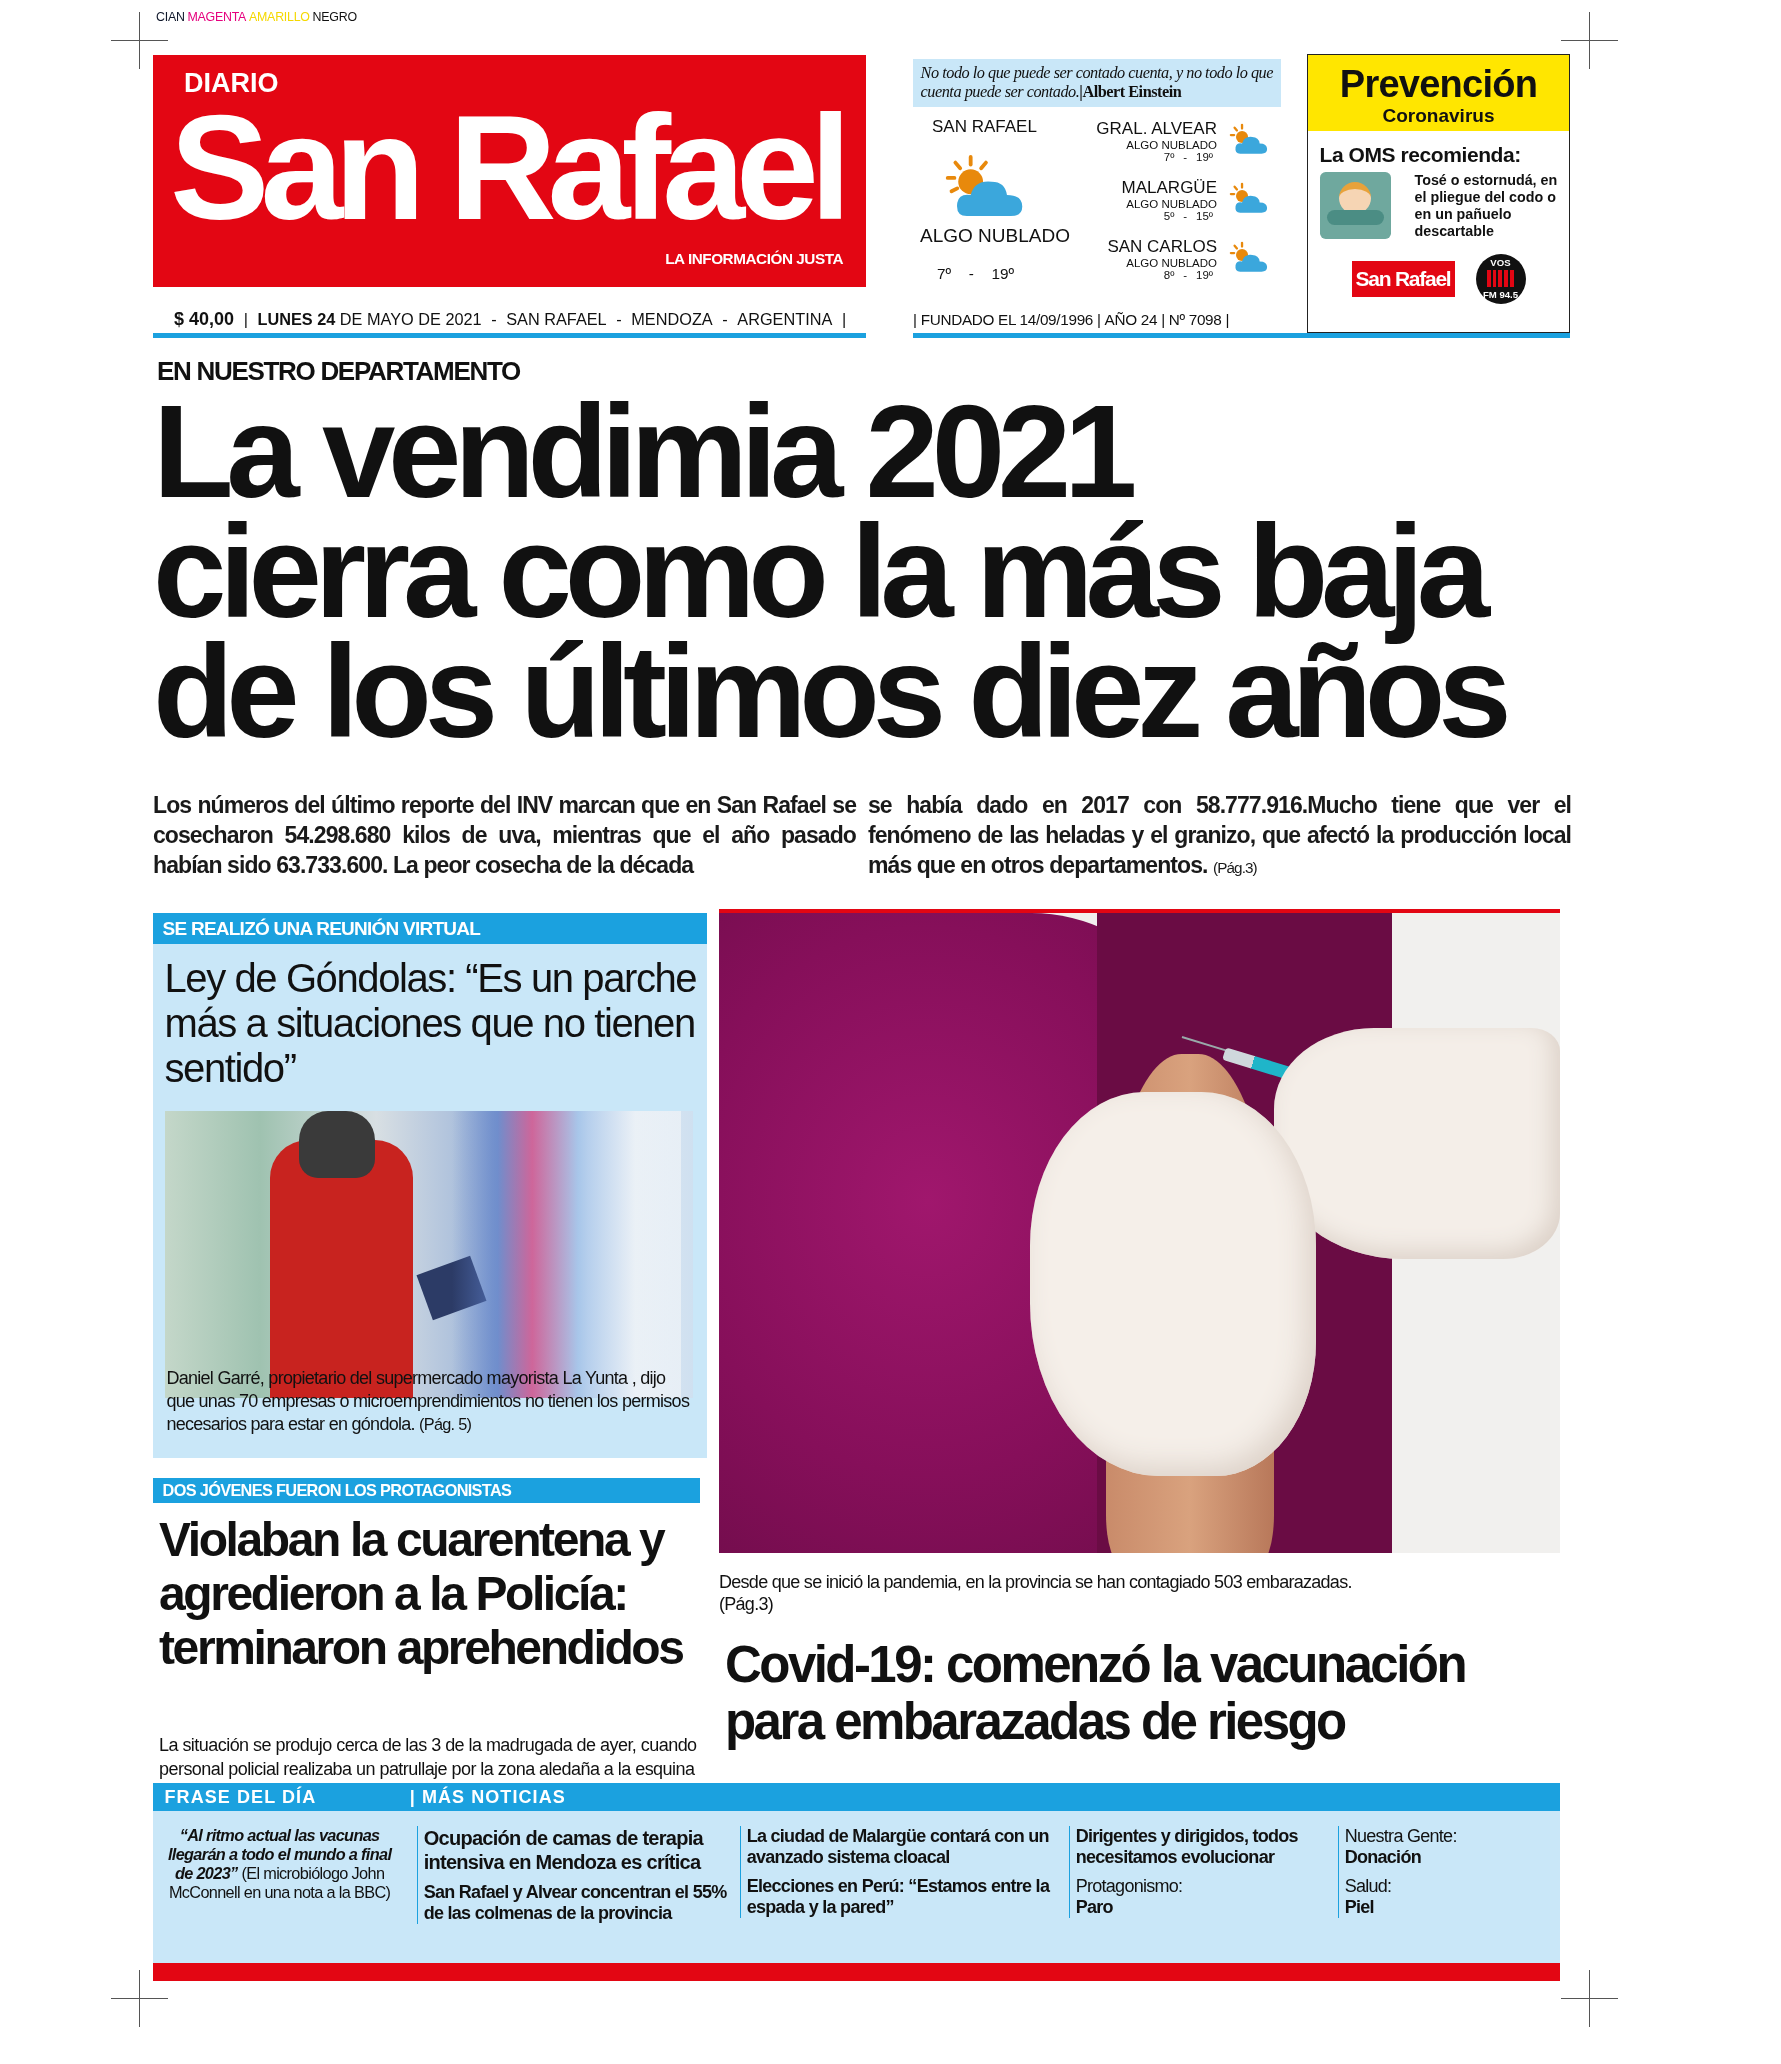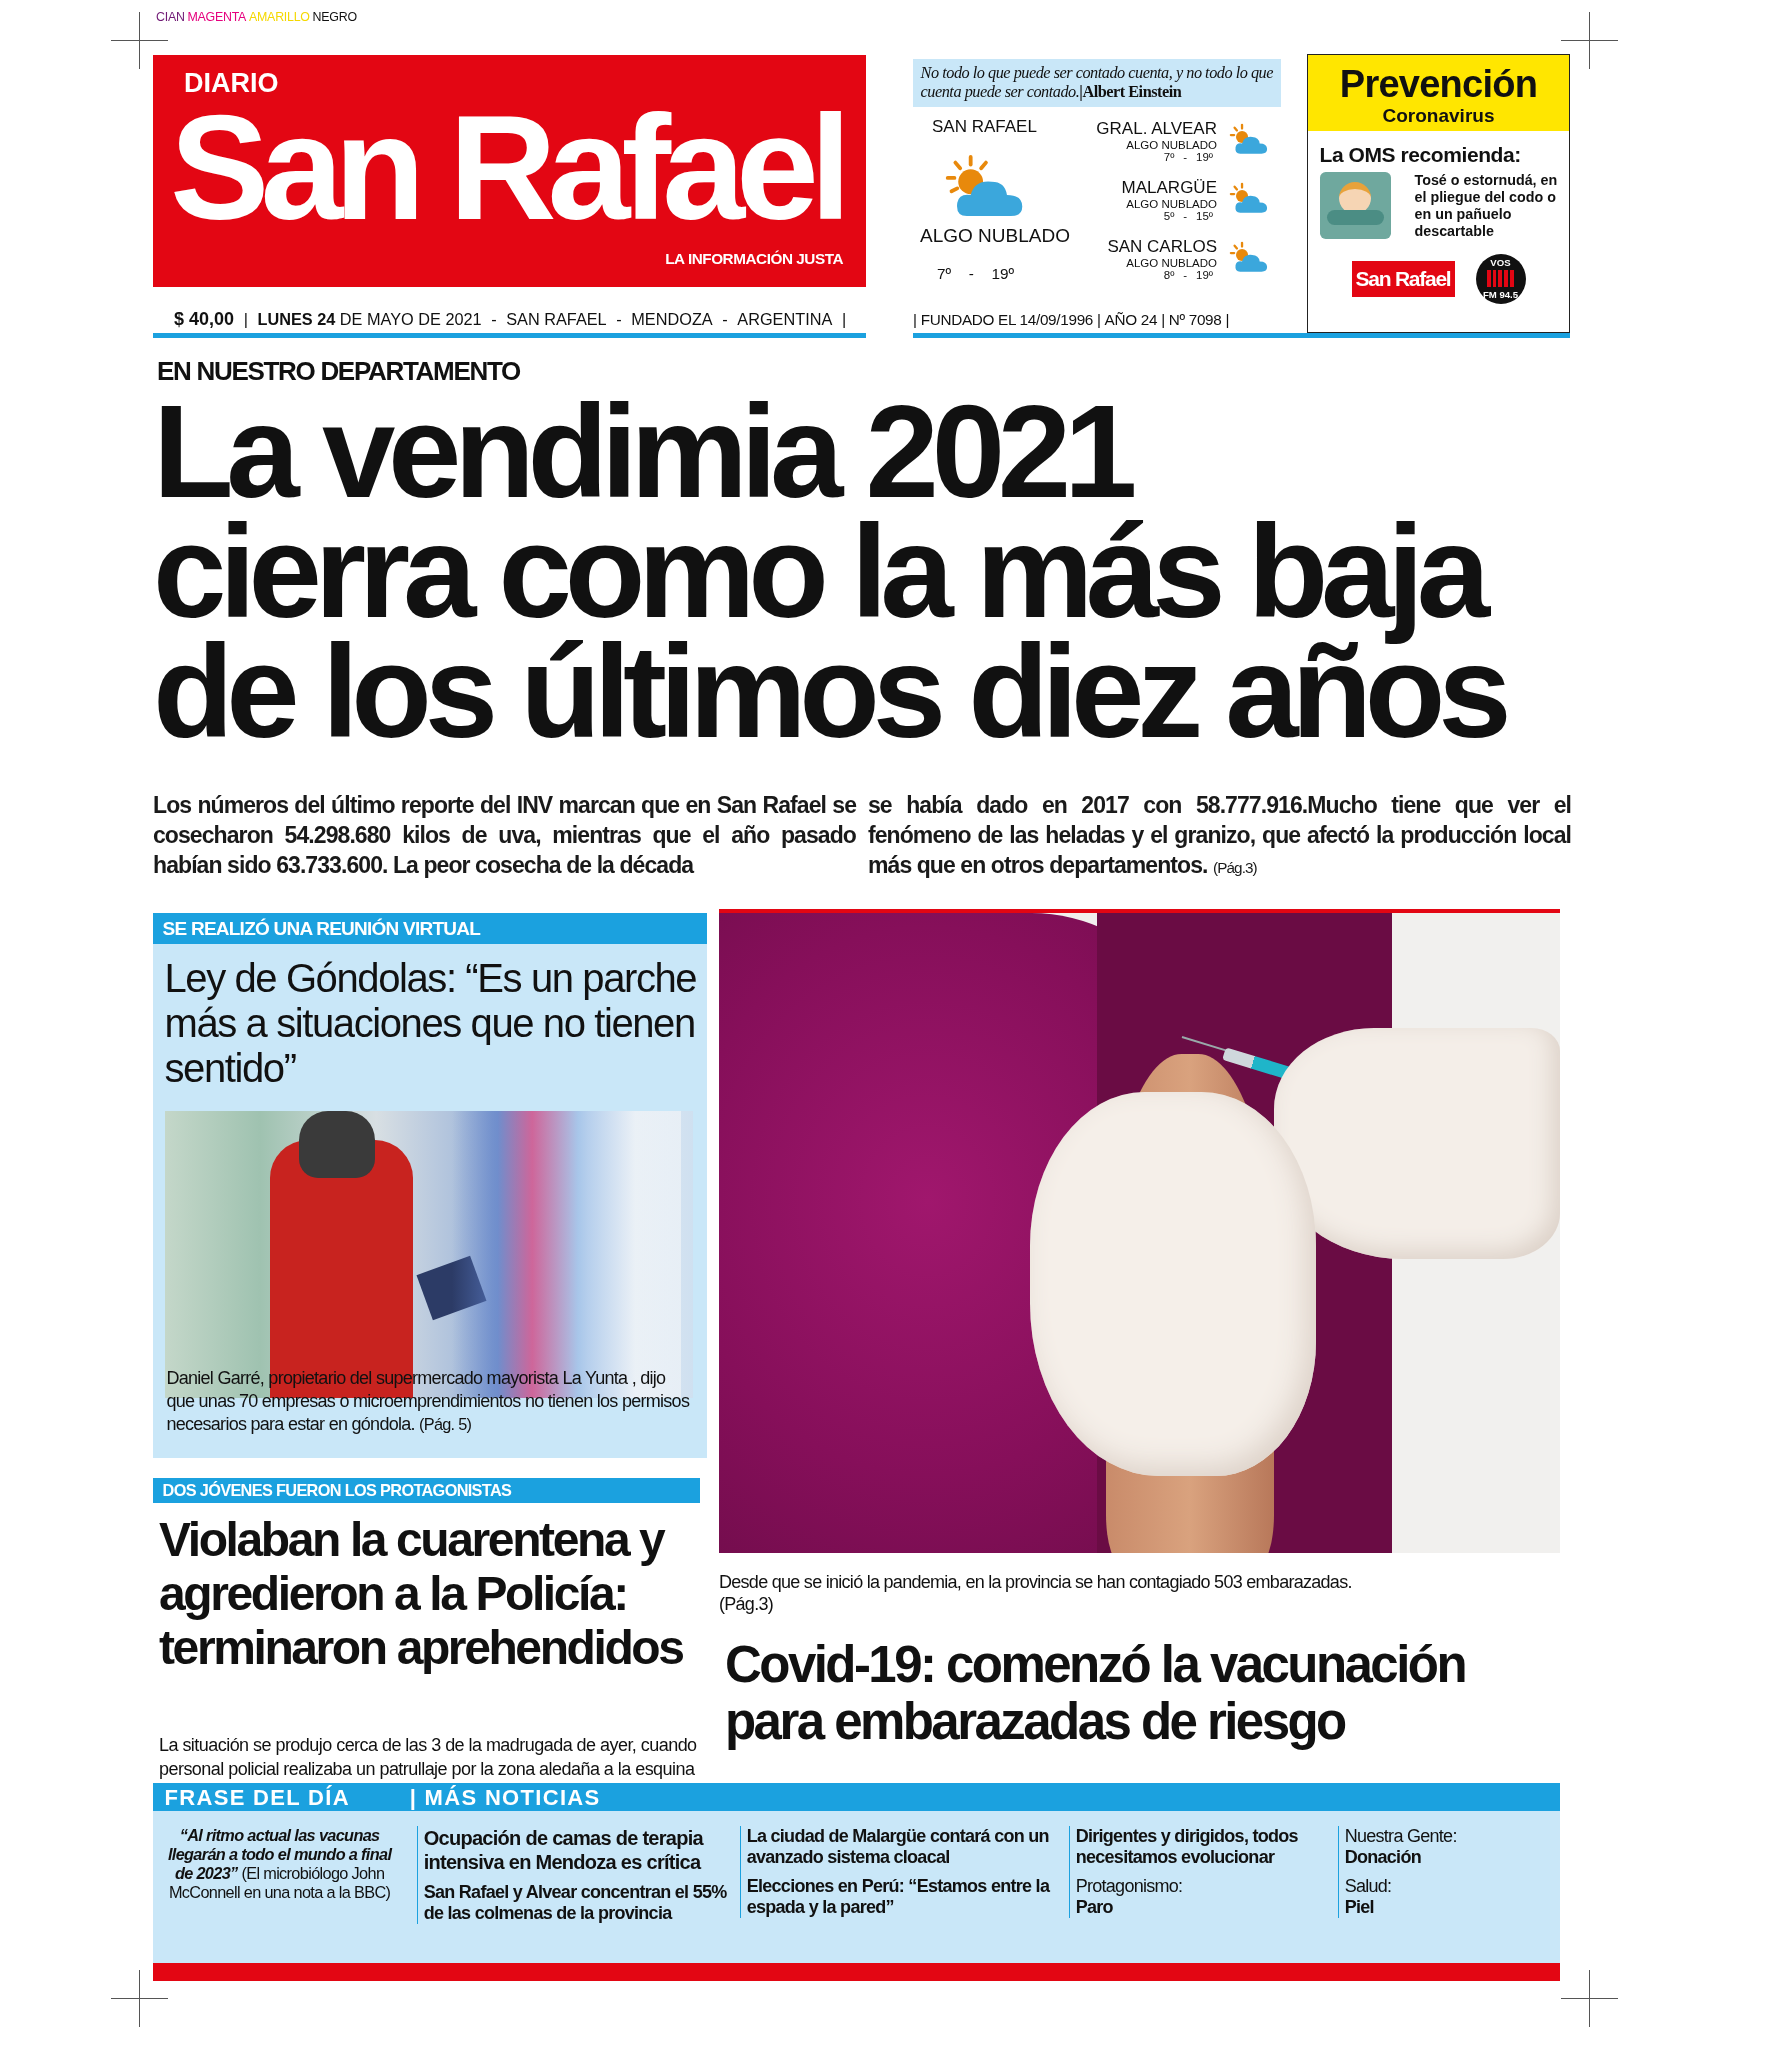--- a/index.html
+++ b/index.html
@@ -79,21 +79,21 @@
   .main-photo .arm { position: absolute; left: 46%; top: 22%; width: 20%; height: 80%; background: linear-gradient(90deg, #c98b6a, #d9a27e, #b8785a); border-radius: 45% 45% 10% 10%; }
   .main-photo .glove1 { position: absolute; left: 37%; top: 28%; width: 34%; height: 60%; background: #f5efe9; border-radius: 40% 40% 35% 45%; box-shadow: inset -9.6px -9.6px 29px #ddd2c9; }
   .main-photo .glove2 { position: absolute; left: 66%; top: 18%; width: 34%; height: 36%; background: #f4eee8; border-radius: 35% 10% 20% 45%; box-shadow: inset -7.6px -7.6px 23px #dcd1c8; }
   .main-photo .syringe { position: absolute; left: 60%; top: 21%; width: 18%; height: 13.4px; background: linear-gradient(90deg, #cfd8dc 0 20%, #1fb5c9 20% 55%, #e8eef0 55%); transform: rotate(17deg); transform-origin: left; border-radius: 3.8px; }
   .main-photo .needle { position: absolute; left: 55%; top: 19.2%; width: 6%; height: 1.9px; background: #9aa; transform: rotate(17deg); transform-origin: left; }
 
   .cap2 { left: 719px; top: 1571px; width: 841px; font-size: 18px; line-height: 22px; letter-spacing: -0.04em; }
   .covid-h { left: 725px; top: 1636px; width: 841px; font-size: 51px; font-weight: bold; line-height: 57px; letter-spacing: -0.05em; }
 
   
-  .band-head { left: 153px; top: 1783px; width: 1407px; height: 29px; background: #1ba1df; color: #fff; font-weight: bold; font-size: 22px; letter-spacing: 0.06em; display: flex; align-items: center; }
+  .band-head { left: 153px; top: 1783px; width: 1407px; height: 29px; background: #1ba1df; color: #fff; font-weight: bold; font-size: 18px; letter-spacing: 0.06em; display: flex; align-items: center; }
   .band-head .f { padding-left: 11.5px; width: 251px; }
   .band-head .m { padding-left: 5.7px; }
   .band-body { left: 153px; top: 1811px; width: 1407px; height: 152px; background: #c9e7f8; }
   .band-red { left: 153px; top: 1963px; width: 1407px; height: 18px; background: #e30613; }
   .band-col { position: absolute; top: 15.3px; font-size: 18px; line-height: 21px; letter-spacing: -0.04em; }
   .band-col.sep { border-left: 1px solid #1ba1df; padding-left: 5.7px; }
   .band-col .bold { font-weight: bold; display: block; }
   .band-col .gap { height: 7.6px; }
   .band-col .lbl { display: block; font-weight: normal; }
   .phrase { left: 9.6px; width: 234px; font-size: 16.3px; line-height: 19px; text-align: center; }
@@ -101,21 +101,21 @@
 </style>
 </head>
 <body>
 
 <div class="crop" style="left:111px;top:12.4px;"></div>
 <div class="crop" style="left:1561px;top:12.4px;"></div>
 <div class="crop" style="left:111px;top:1970px;"></div>
 <div class="crop" style="left:1561px;top:1970px;"></div>
 
 <div class="abs cmyk">
-  <span style="color:#701a75">CIAN</span><span style="color:#e6007e">MAGENTA</span><span style="color:#f5d800">AMARILLO</span><span style="color:#111">NEGRO</span>
+  <span style="color:#0f172a">CIAN</span><span style="color:#e6007e">MAGENTA</span><span style="color:#f5d800">AMARILLO</span><span style="color:#111">NEGRO</span>
 </div>
 
 <div class="abs masthead">
   <div class="diario">DIARIO</div>
   <div class="title">San Rafael</div>
   <div class="tagline">LA INFORMACIÓN JUSTA</div>
 </div>
 
 <div class="abs dateline">
   <span class="price">$ 40,00</span>

